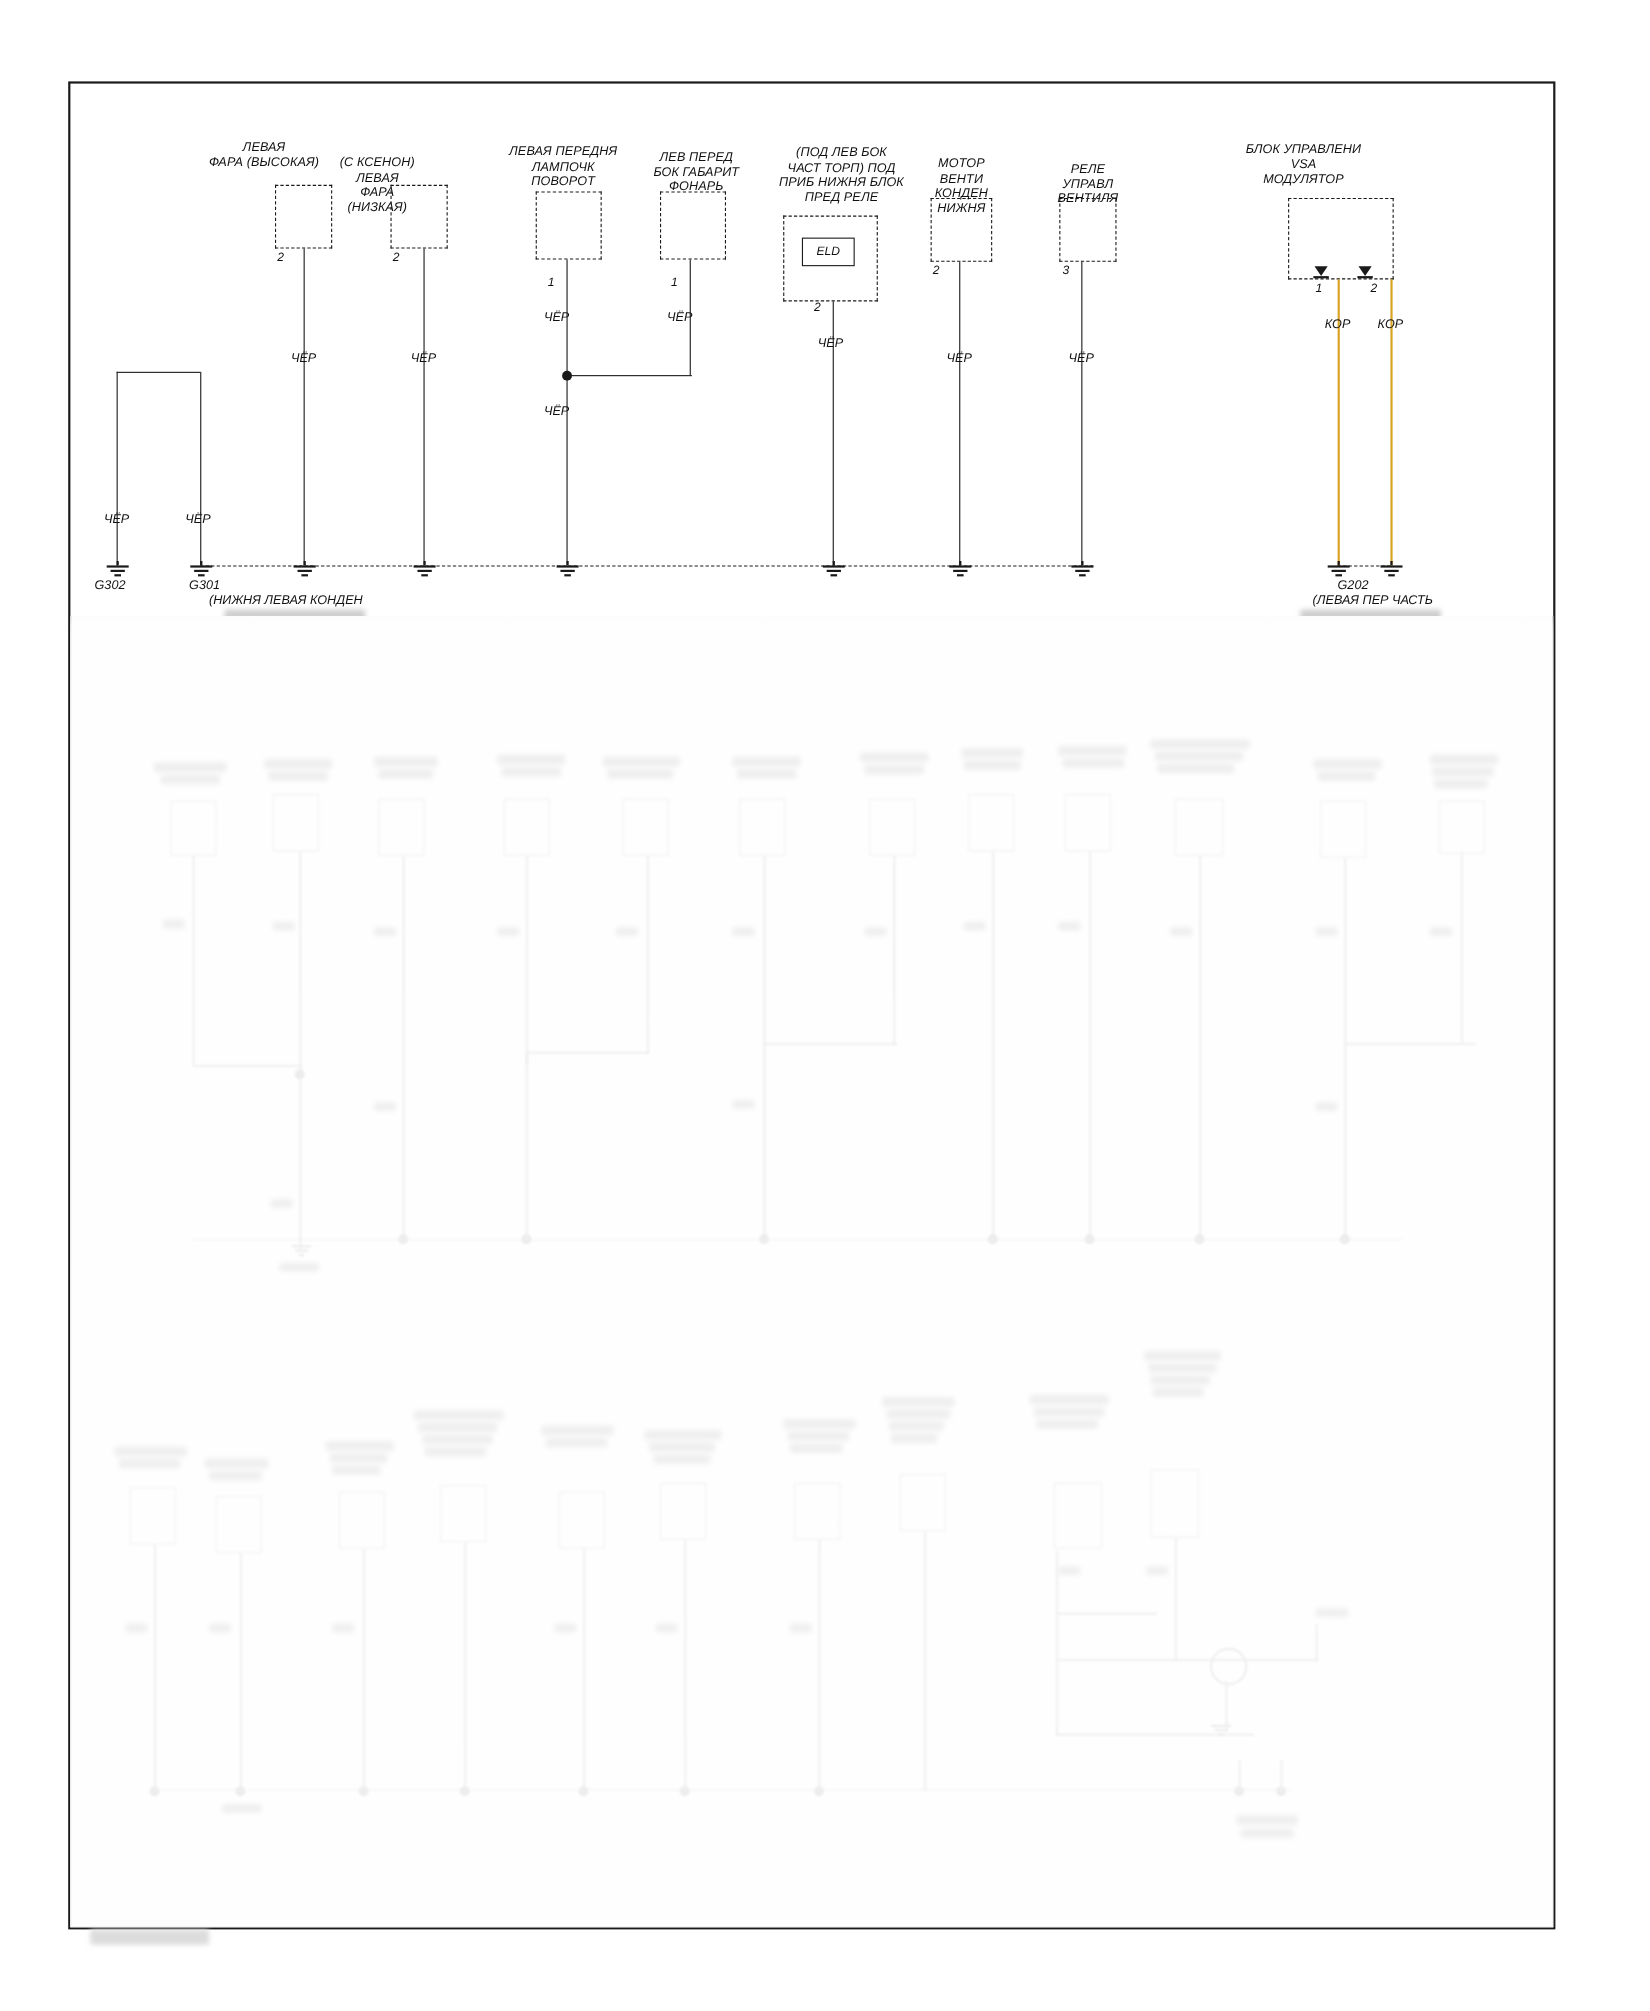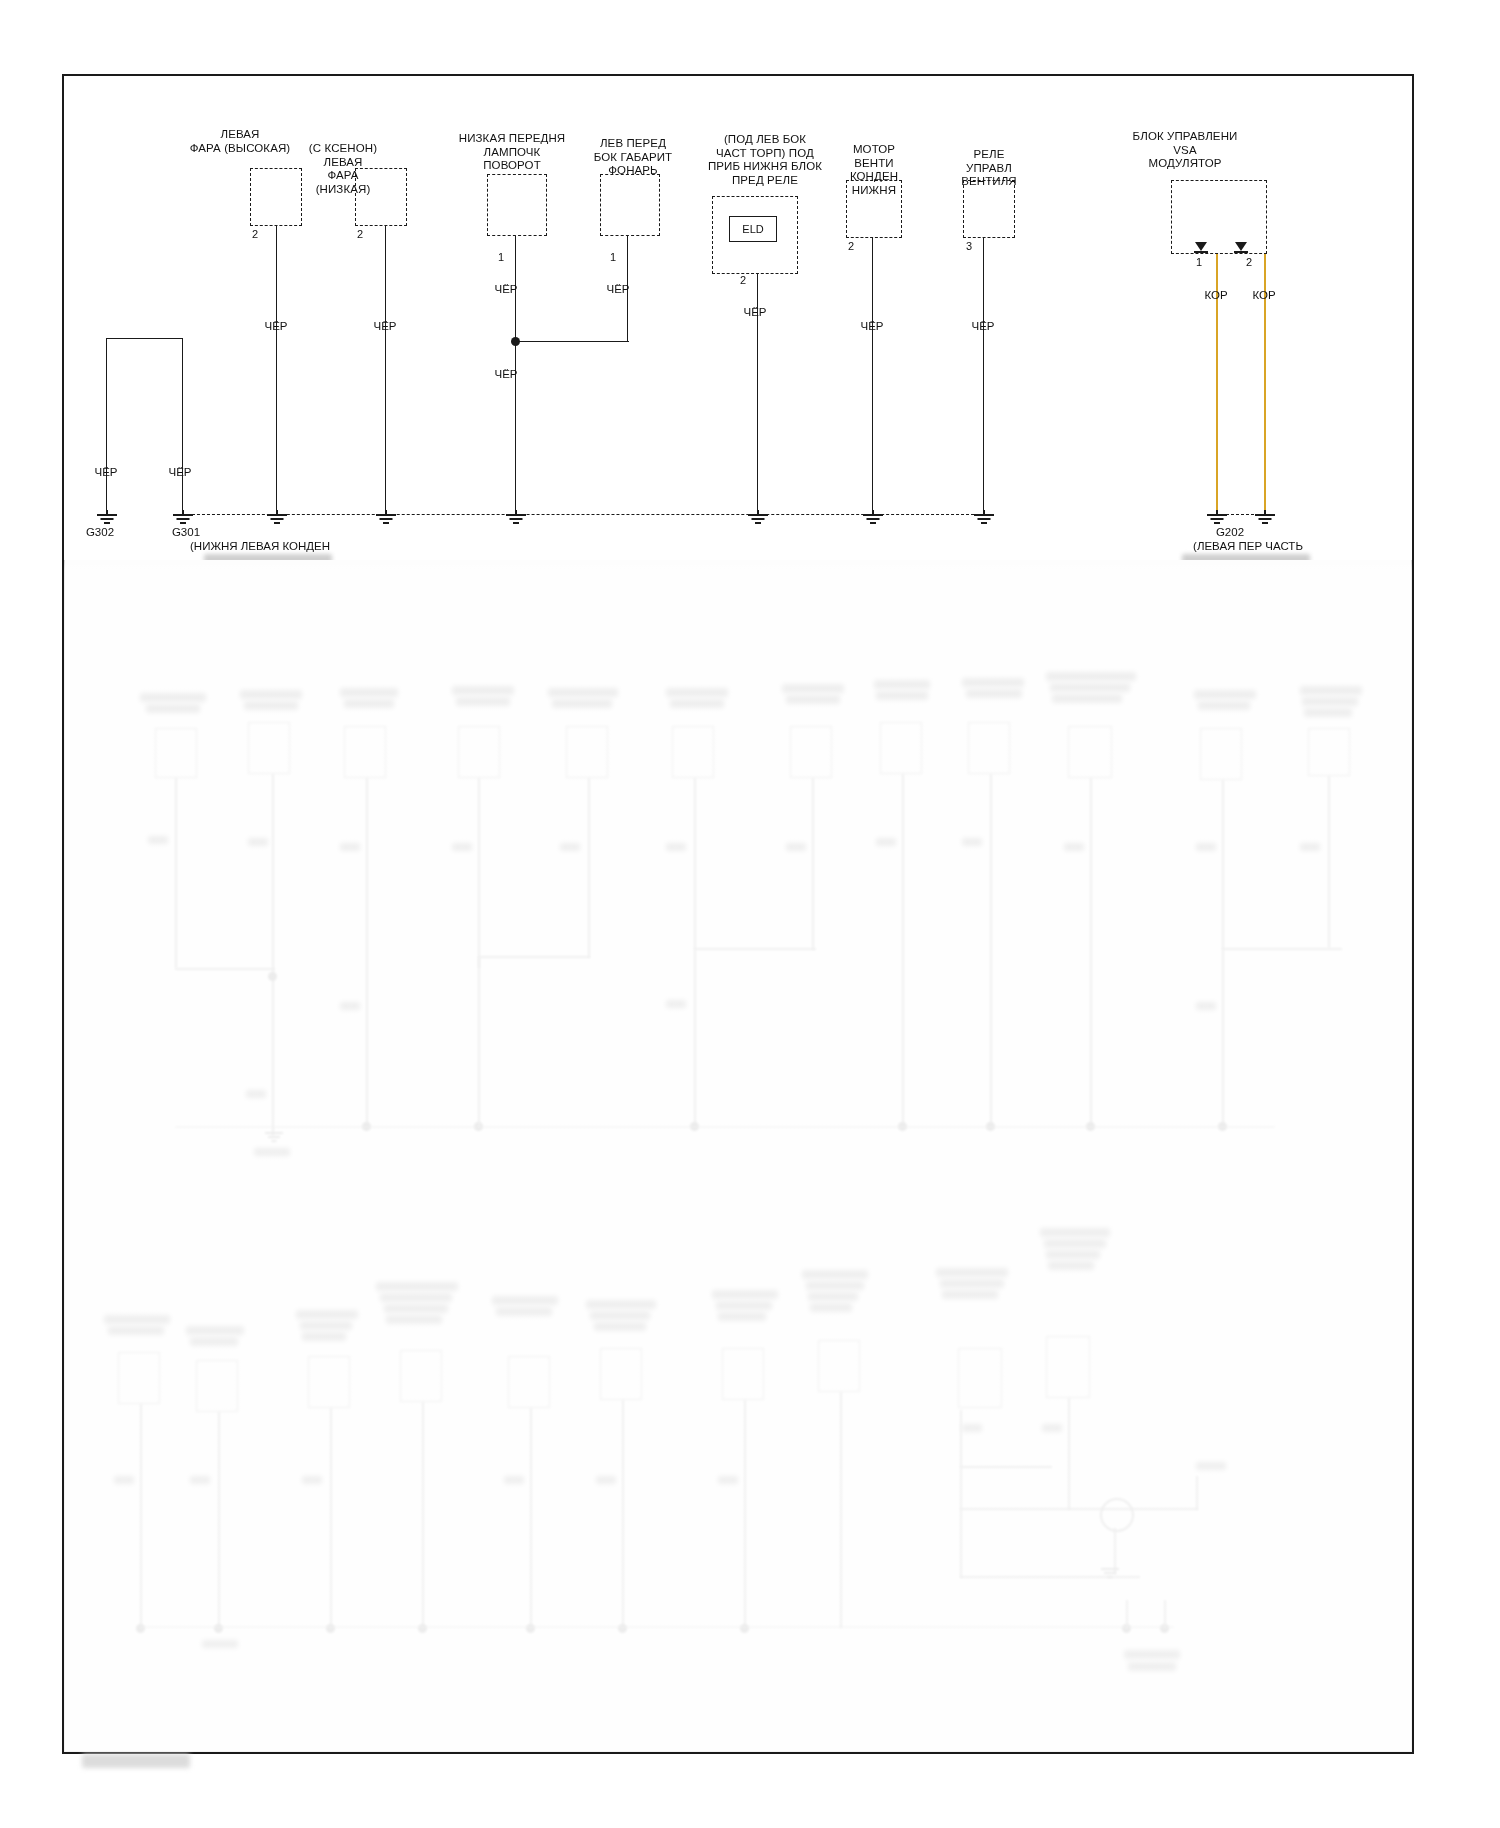--- a/index.html
+++ b/index.html
@@ -12,20 +12,21 @@
     height: 1828px;
     font-family: "Liberation Sans", sans-serif;
     position: relative;
     overflow: hidden;
   }
   #sheet {
     position: absolute;
     left: 0; top: 0;
     width: 1500px;
     height: 1828px;
+    font-style: italic;
   }
   
   .frame-outer {
     position: absolute;
     left: 62px;
     top: 74px;
     width: 1352px;
     height: 1680px;
     border: 2px solid #1a1a1a;
     box-sizing: border-box;
@@ -254,21 +255,21 @@
 
   <div class="comp-label" style="left:284px; top:142px; width:118px;">(С КСЕНОН)
 ЛЕВАЯ
 ФАРА
 (НИЗКАЯ)</div>
   <div class="box-dashed" style="left:355px; top:168px; width:52px; height:58px;"></div>
   <div class="pin-num" style="left:357px; top:228px;">2</div>
   <div class="vline" style="left:385px; top:226px; height:288px;"></div>
   <div class="wire-label" style="left:355px; top:320px; width:60px;">ЧЁР</div>
 
-  <div class="comp-label" style="left:450px; top:132px; width:124px;">НИЗКАЯ ПЕРЕДНЯ
+  <div class="comp-label" style="left:450px; top:132px; width:124px;">ЛЕВАЯ ПЕРЕДНЯ
 ЛАМПОЧК
 ПОВОРОТ</div>
   <div class="box-dashed" style="left:487px; top:174px; width:60px; height:62px;"></div>
   <div class="pin-num" style="left:498px; top:251px;">1</div>
   <div class="vline" style="left:515px; top:236px; height:278px;"></div>
   <div class="wire-label" style="left:478px; top:283px; width:56px;">ЧЁР</div>
   <div class="wire-label" style="left:478px; top:368px; width:56px;">ЧЁР</div>
 
   <div class="comp-label" style="left:574px; top:137px; width:118px;">ЛЕВ ПЕРЕД
 БОК ГАБАРИТ

